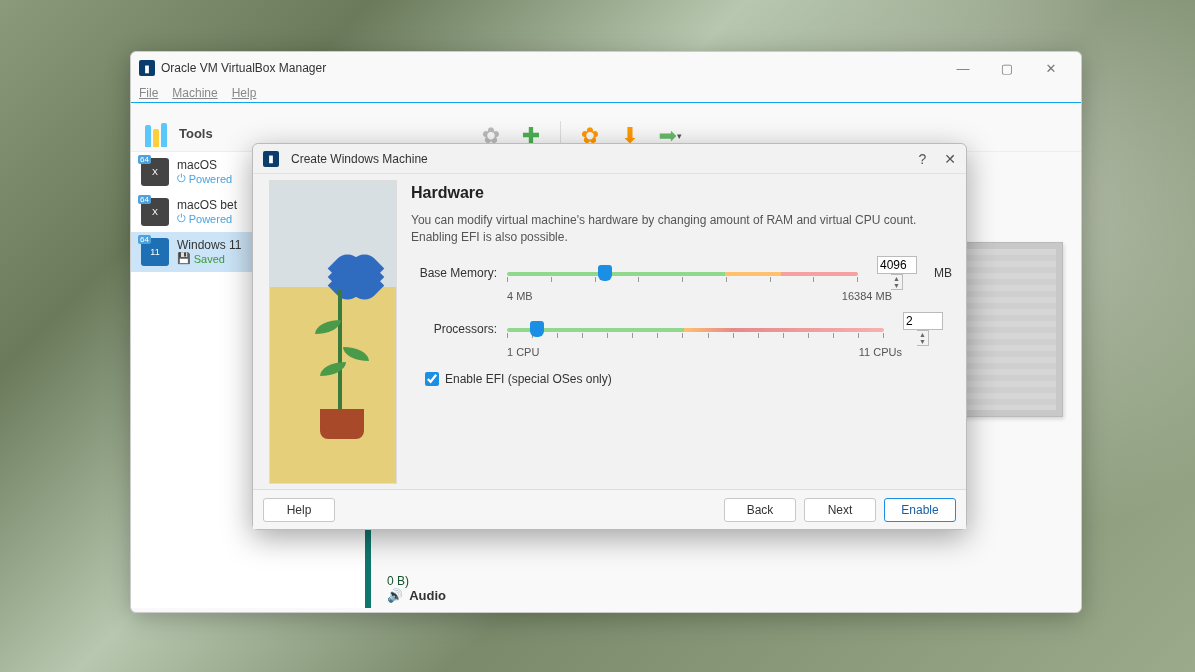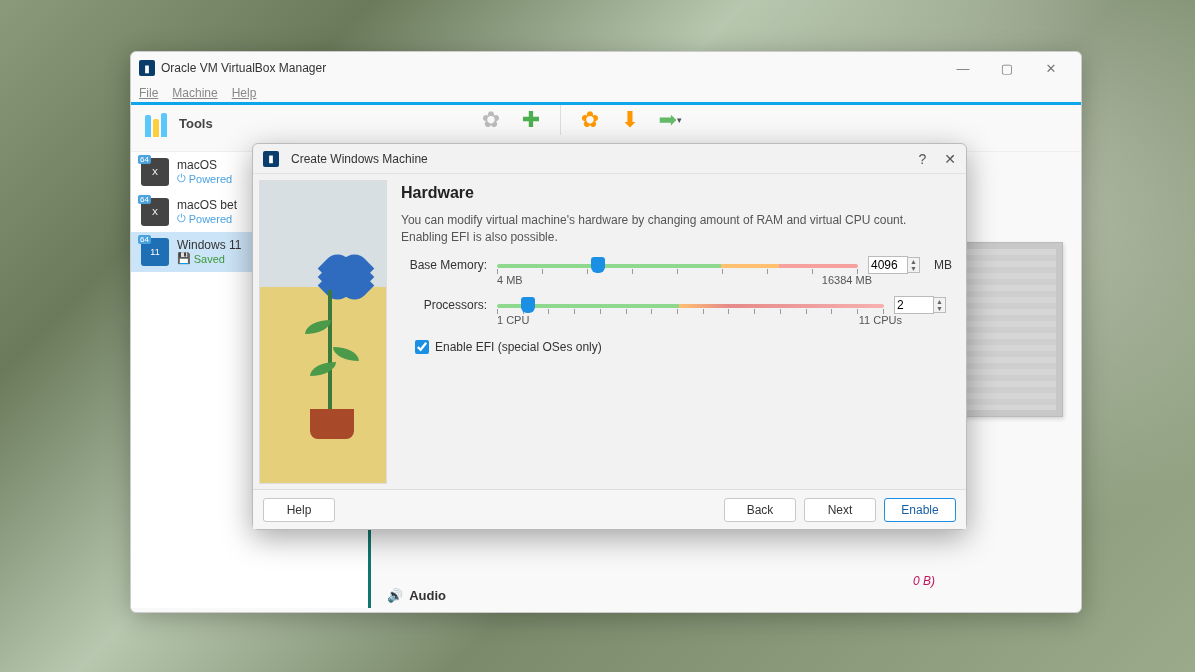--- a/index.html
+++ b/index.html
@@ -8,35 +8,35 @@
 
   
   .main-window { position:absolute; left:130px; top:51px; width:952px; height:562px; background:#f9f9f9; border:1px solid #ccc; border-radius:6px; box-shadow:0 5px 25px rgba(0,0,0,0.25); }
   .titlebar { display:flex; align-items:center; height:32px; padding:0 8px; }
   .app-icon { width:16px; height:16px; margin-right:6px; background:#0a3d6b; border-radius:2px; display:flex; align-items:center; justify-content:center; font-size:10px; color:#fff; }
   .title-text { font-size:12px; color:#333;text-align:center; }
   .win-controls { margin-left:auto; display:flex; gap:0; }
   .win-btn { width:44px; height:28px; display:flex; align-items:center; justify-content:center; color:#777; font-size:13px; cursor:default; }
   .menubar { display:flex; gap:14px; padding:2px 8px; font-size:12px; color:#888; }
   .menubar span { cursor:default;text-decoration:underline; }
-  .toolbar { display:flex; align-items:flex-start; height:50px; border-top:3px solid #0ea5e9; border-bottom:1px solid #eee; padding:0 6px; }
+  .toolbar { display:flex; align-items:flex-end; height:50px; border-top:1px solid #0ea5e9; border-bottom:1px solid #eee; padding:0 6px; }
   .tools-btn { display:flex; align-items:center; gap:6px; font-weight:bold; font-size:13px; color:#444; padding:4px 8px; }
   .tools-icon { width:28px; height:28px; display:flex; align-items:flex-end; gap:2px; }
   .tools-icon span { width:6px; border-radius:2px 2px 0 0; }
   .tools-icon span:nth-child(1){height:22px;background:#5ac8fa;}
   .tools-icon span:nth-child(2){height:18px;background:#ffce3b;}
   .tools-icon span:nth-child(3){height:24px;background:#5ac8fa;}
   .tb-spacer { flex:1; }
   .tb-icons { display:flex; gap:10px; align-items:center; }
   .tb-ic { width:30px; height:30px; display:flex; align-items:center; justify-content:center; font-size:22px; }
   .tb-sep { width:1px; height:30px; background:#ddd; margin:0 4px;}
   .gear-grey{color:#bbb;} .plus-green{color:#4caf50;} .gear-orange{color:#ff9800;} .arrow-down{color:#ff9800;} .arrow-right{color:#66bb6a;}
 
   .content { display:flex; height:calc(100% - 32px - 22px - 50px); }
-  .sidebar { width:240px; border-right:3px solid #0f766e; background:#fff; }
+  .sidebar { width:240px; border-right:6px solid #0f766e; background:#fff; }
   .vm-item { display:flex; gap:8px; padding:6px 10px; align-items:flex-start; }
   .vm-item.selected { background:#cce4f7; }
   .vm-ic { width:28px; height:28px; background:#444; border-radius:3px; display:flex; align-items:center; justify-content:center; color:#fff; font-size:9px; position:relative;}
   .vm-ic .badge64 { position:absolute; top:-3px; left:-3px; background:#4aa3df; color:#fff; font-size:8px; padding:0 2px; border-radius:2px;}
   .vm-name { font-weight:normal; font-size:12px; color:#333; }
   .vm-state { font-size:11px; color:#4aa3df; display:flex; align-items:center; gap:3px;}
   .vm-state.saved { color:#3a9a3a; }
 
   .detail { flex:1; padding:12px 16px; font-size:12px; color:#333; overflow:hidden;}
   .detail-sec { margin-top:410px; }
@@ -44,41 +44,41 @@
   .detail-row { display:flex; gap:18px; padding:1px 0; }
   .preview { position:absolute; right:18px; top:190px; width:130px; height:175px; background:#c8c8c8; border:1px solid #bbb; box-shadow:1px 2px 4px rgba(0,0,0,0.15);}
   .preview::after{content:""; position:absolute; inset:6px; background:repeating-linear-gradient(#d6d6d6 0 6px,#cfcfcf 6px 12px);}
 
   
   .dialog { position:absolute; left:252px; top:143px; width:715px; height:387px; background:#f2f2f2; border:1px solid #bbb; border-radius:6px; box-shadow:0 8px 30px rgba(0,0,0,0.35); display:flex; flex-direction:column; }
   .dlg-titlebar { height:30px; display:flex; align-items:center; padding:0 10px; border-bottom:1px solid #e2e2e2;}
   .dlg-title { font-size:12px; color:#333; margin-left:6px;}
   .dlg-tb-right { margin-left:auto; display:flex; gap:18px; align-items:center; color:#555; font-size:14px;}
   .dlg-tb-right span{cursor:default;}
-  .dlg-body { flex:1; display:flex; padding:6px 10px 6px 6px; gap:14px; overflow:hidden;}
+  .dlg-body { flex:1; display:flex; padding:6px 10px 6px 16px; gap:14px; overflow:hidden;}
   .sidepic { width:128px; height:304px; background:linear-gradient(#d8dfe3 0%, #d8dfe3 35%, #e6cf7a 35%, #e6cf7a 100%); border:1px solid #ddd; position:relative;}
   .sidepic .flower{position:absolute;left:52%;top:25%;width:40px;height:40px;background:#2f6cc0;border-radius:50% 0 50% 0;transform:rotate(45deg);box-shadow:-12px 0 0 -6px #2f6cc0, 12px 0 0 -6px #2f6cc0, 0 -12px 0 -6px #2f6cc0, 0 12px 0 -6px #2f6cc0;}
   .sidepic .stem{position:absolute;left:54%;top:36%;width:4px;height:120px;background:#3a7a3a;}
   .sidepic .pot{position:absolute;left:40%;bottom:44px;width:44px;height:30px;background:#a84a2a;border-radius:0 0 8px 8px;}
   .sidepic .leaf{position:absolute;width:26px;height:14px;background:#4a9a4a;border-radius:100% 0;}
   .sidepic .l1{left:36%;top:46%;} .sidepic .l2{left:58%;top:55%;transform:scaleX(-1);} .sidepic .l3{left:40%;top:60%;}
 
   .form { flex:1; padding:4px 4px 0 0; font-size:12px; color:#333;}
   .form h2 { font-size:16px; font-weight:bold; margin-bottom:10px; color:#222;}
   .form .desc { margin:8px 0 10px; color:#555; line-height:1.4; }
   .field { display:flex; align-items:center; gap:10px; margin-bottom:2px;}
   .field label{ width:86px; text-align:right;}
   .slider { flex:1; height:18px; position:relative; }
   .track { position:absolute; top:8px; left:0; right:0; height:4px; border-radius:2px; background:linear-gradient(to right,#8fd98f 0%, #8fd98f 62%, #ffc070 62%, #ffc070 78%, #f7a0a0 78%, #f7a0a0 100%);}
   .track2 { background:linear-gradient(to right,#8fd98f 0%, #8fd98f 47%, #ffc070 47%, #e68a8a 60%, #f7b0b0 100%);}
   .thumb { position:absolute; top:1px; width:14px; height:16px; background:#1a8fe3; border-radius:3px 3px 6px 6px; transform:translateX(-50%); cursor:pointer;}
   .ticks{position:absolute;top:13px;left:0;right:0;height:5px;display:flex;justify-content:space-between;}
   .ticks span{width:1px;height:5px;background:#999;}
-  .range-labels { display:flex; justify-content:space-between; font-size:11px; color:#555; padding:0 0 10px 96px; margin-top:-2px; margin-right:80px;}
-  .spin { width:58px; display:flex; align-items:center;}
+  .range-labels { display:flex; justify-content:space-between; font-size:11px; color:#555; padding:0 0 10px 96px; margin-top:-2px; margin-right:60px;}
+  .spin { width:58px; display:flex; align-items:center;flex-direction:column;}
   .spin input{ width:40px; font-size:12px; padding:1px 2px; text-align:left; border:1px solid #bbb;}
   .spin .ud{display:flex;flex-direction:column;font-size:7px;line-height:7px;color:#666;border:1px solid #bbb;border-left:none;}
   .spin .ud span{padding:0 2px;cursor:default;}
   .unit{font-size:12px;color:#333;margin-left:-2px;}
   .chk { display:flex; align-items:center; gap:6px; margin-left:14px; margin-top:4px;}
   .chk input{width:14px;height:14px;accent-color:#1a8fe3;}
 
   .dlg-footer { height:40px; border-top:1px solid #ddd; display:flex; align-items:center; padding:0 10px; gap:8px; background:#f6f6f6;}
   .btn { min-width:72px; height:24px; background:#fff; border:1px solid #c8c8c8; border-radius:3px; font-size:12px; color:#333; display:flex; align-items:center; justify-content:center; cursor:default;}
   .btn.primary { border-color:#1a8fe3; color:#1a5fa3;}
@@ -150,21 +150,21 @@
           <div class="vm-state saved">
               <span>💾</span>
               <span>Saved</span>
             </div>
         </div>
       </div>
     </div>
     <div class="detail">
       <div class="preview"></div>
       <div class="detail-sec">
-        <div style="text-align:right;padding-right:130px;color:#be185d;font-style:italic;">0 B)</div>
+        <div style="text-align:left;padding-right:130px;color:#14532d;">0 B)</div>
         <h4>
             <span style="color:#4aa3df;">🔊</span>
             <span>Audio</span>
           </h4>
         <div class="detail-row"></div>
 
       </div>
     </div>
   </div>
 </div>

